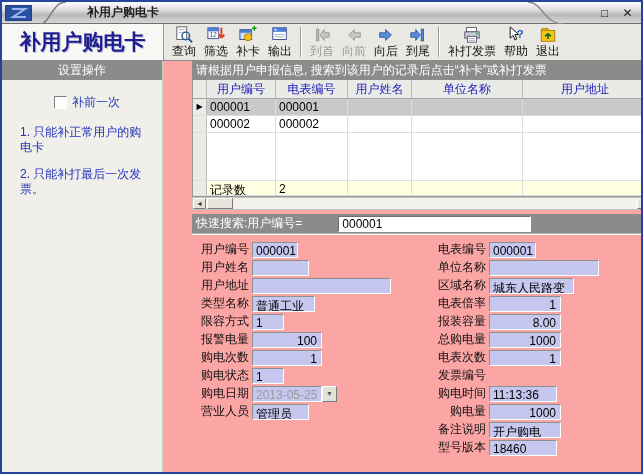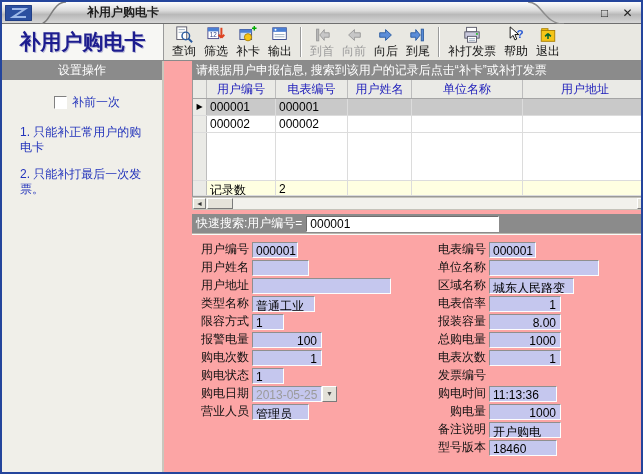--- a/index.html
+++ b/index.html
@@ -55,21 +55,21 @@
   .gfoot .gcell:not(.gsel) { background:#ffffe1; }
 
   
   .hscroll { width:459px; height:13px; flex:0 0 13px; background:#f2f1ec; border:1px solid #c5c3ba; display:flex; align-items:center; }
   .sbtn { width:13px; height:11px; background:#e5e3da; border:1px solid; border-color:#fff #7a7a7a #7a7a7a #fff; font-size:7px; line-height:9px; text-align:center; color:#333; }
   .sthumb { width:26px; height:11px; background:#e5e3da; border:1px solid; border-color:#fff #7a7a7a #7a7a7a #fff; margin-left:1px; }
   .sright { margin-left:auto; }
 
   
   .qgap { height:4px; flex:0 0 4px; }
-  .qsearch { padding-left:4px; }
+  .qsearch { padding-left:4px;gap:32px; }
   .qlabel { color:#fff; }
   .qinput { width:193px; height:16px; margin-left:4px; background:#fff; border:1px solid; border-color:#6e6e6e #fff #fff #6e6e6e; font-family:inherit; font-size:12px; padding:0 3px; }
 
   
   .formsep { height:2px; flex:0 0 2px; border-bottom:1px solid #fbfbf8; border-top:1px solid #b9b7ae; }
   .formarea { flex:1; display:flex; padding-top:6px; }
   .fcol { display:flex; flex-direction:column; }
   .fcol.left { width:237px; flex:0 0 237px; }
   .frow { display:flex; align-items:center; height:17px; margin-bottom:1px; }
   .flabel { width:60px; flex:0 0 60px; text-align:right; padding-right:3px; color:#111; white-space:nowrap; }

